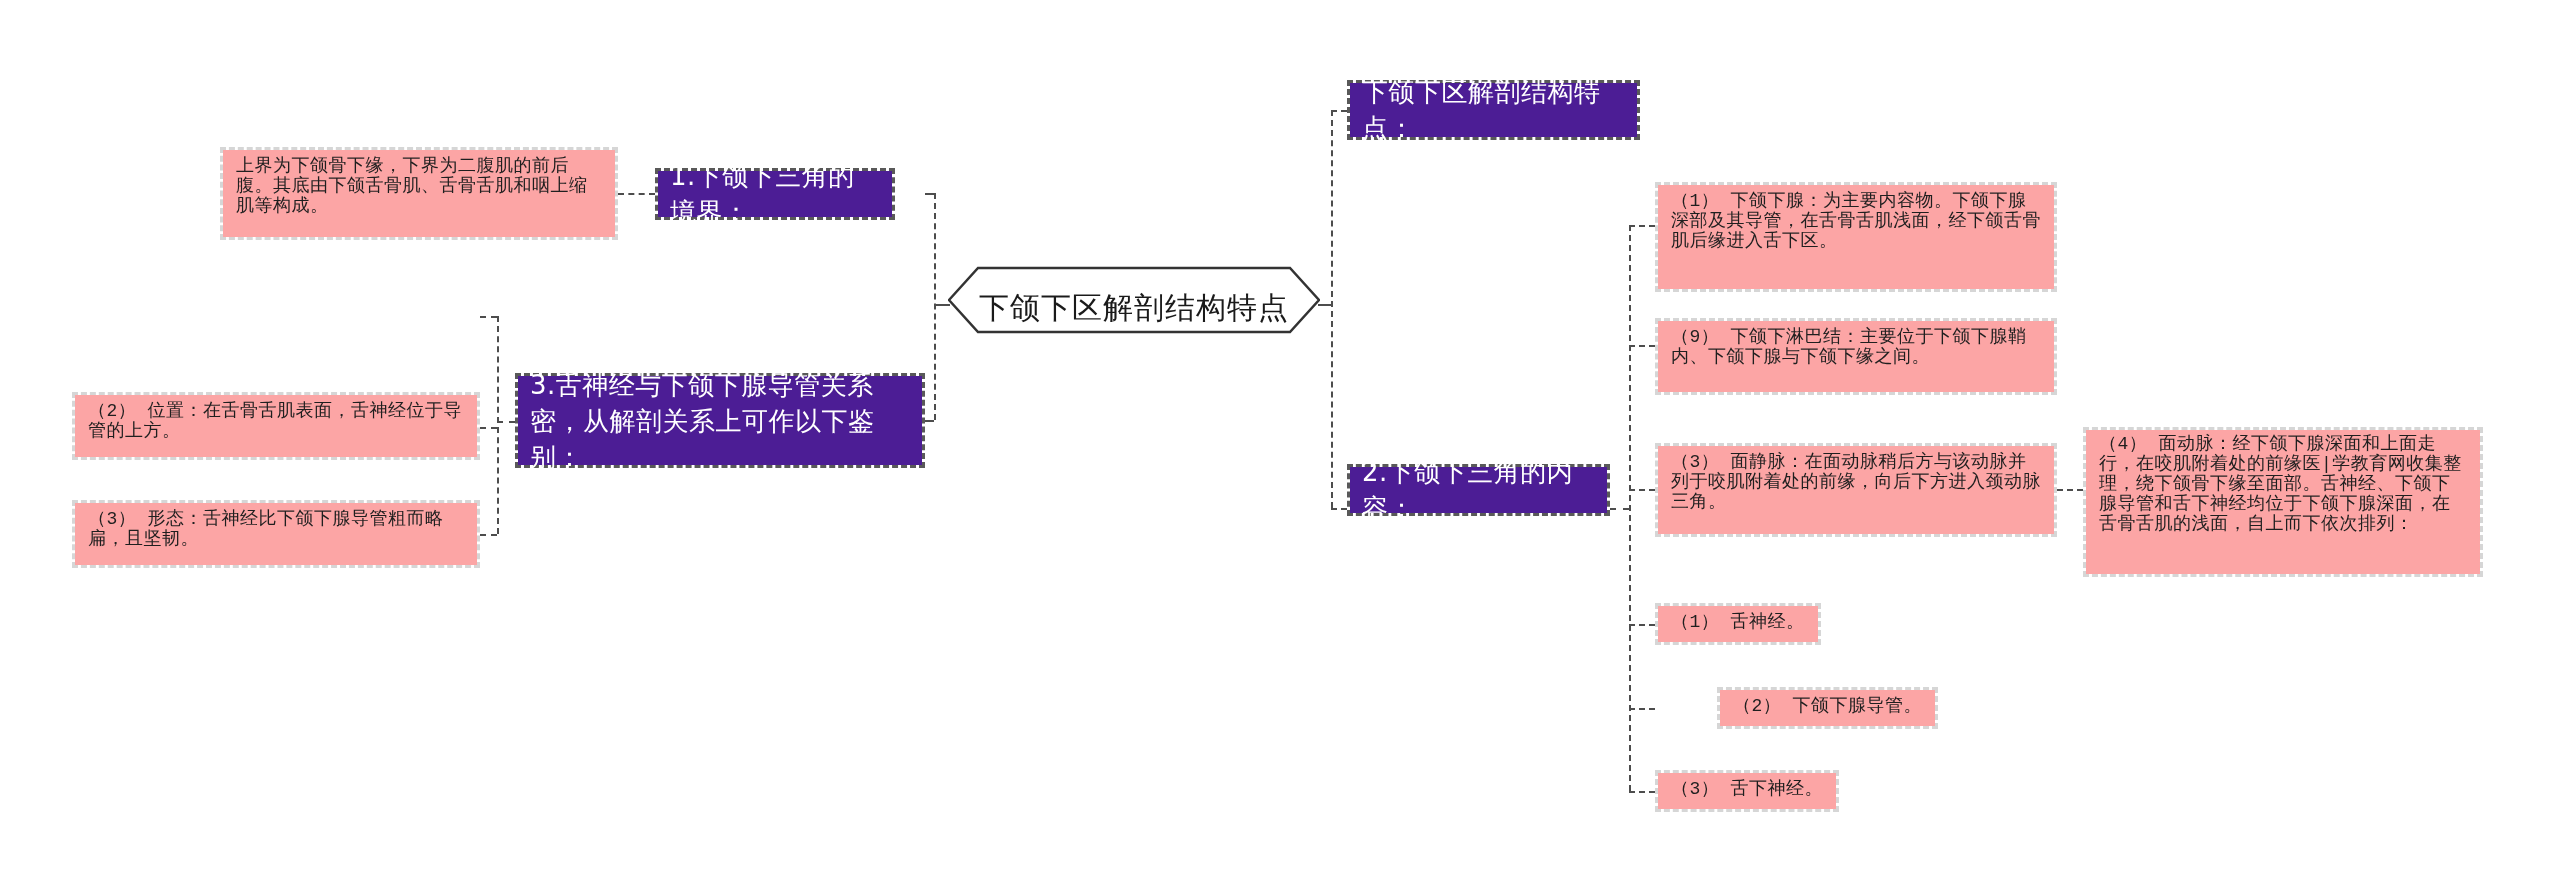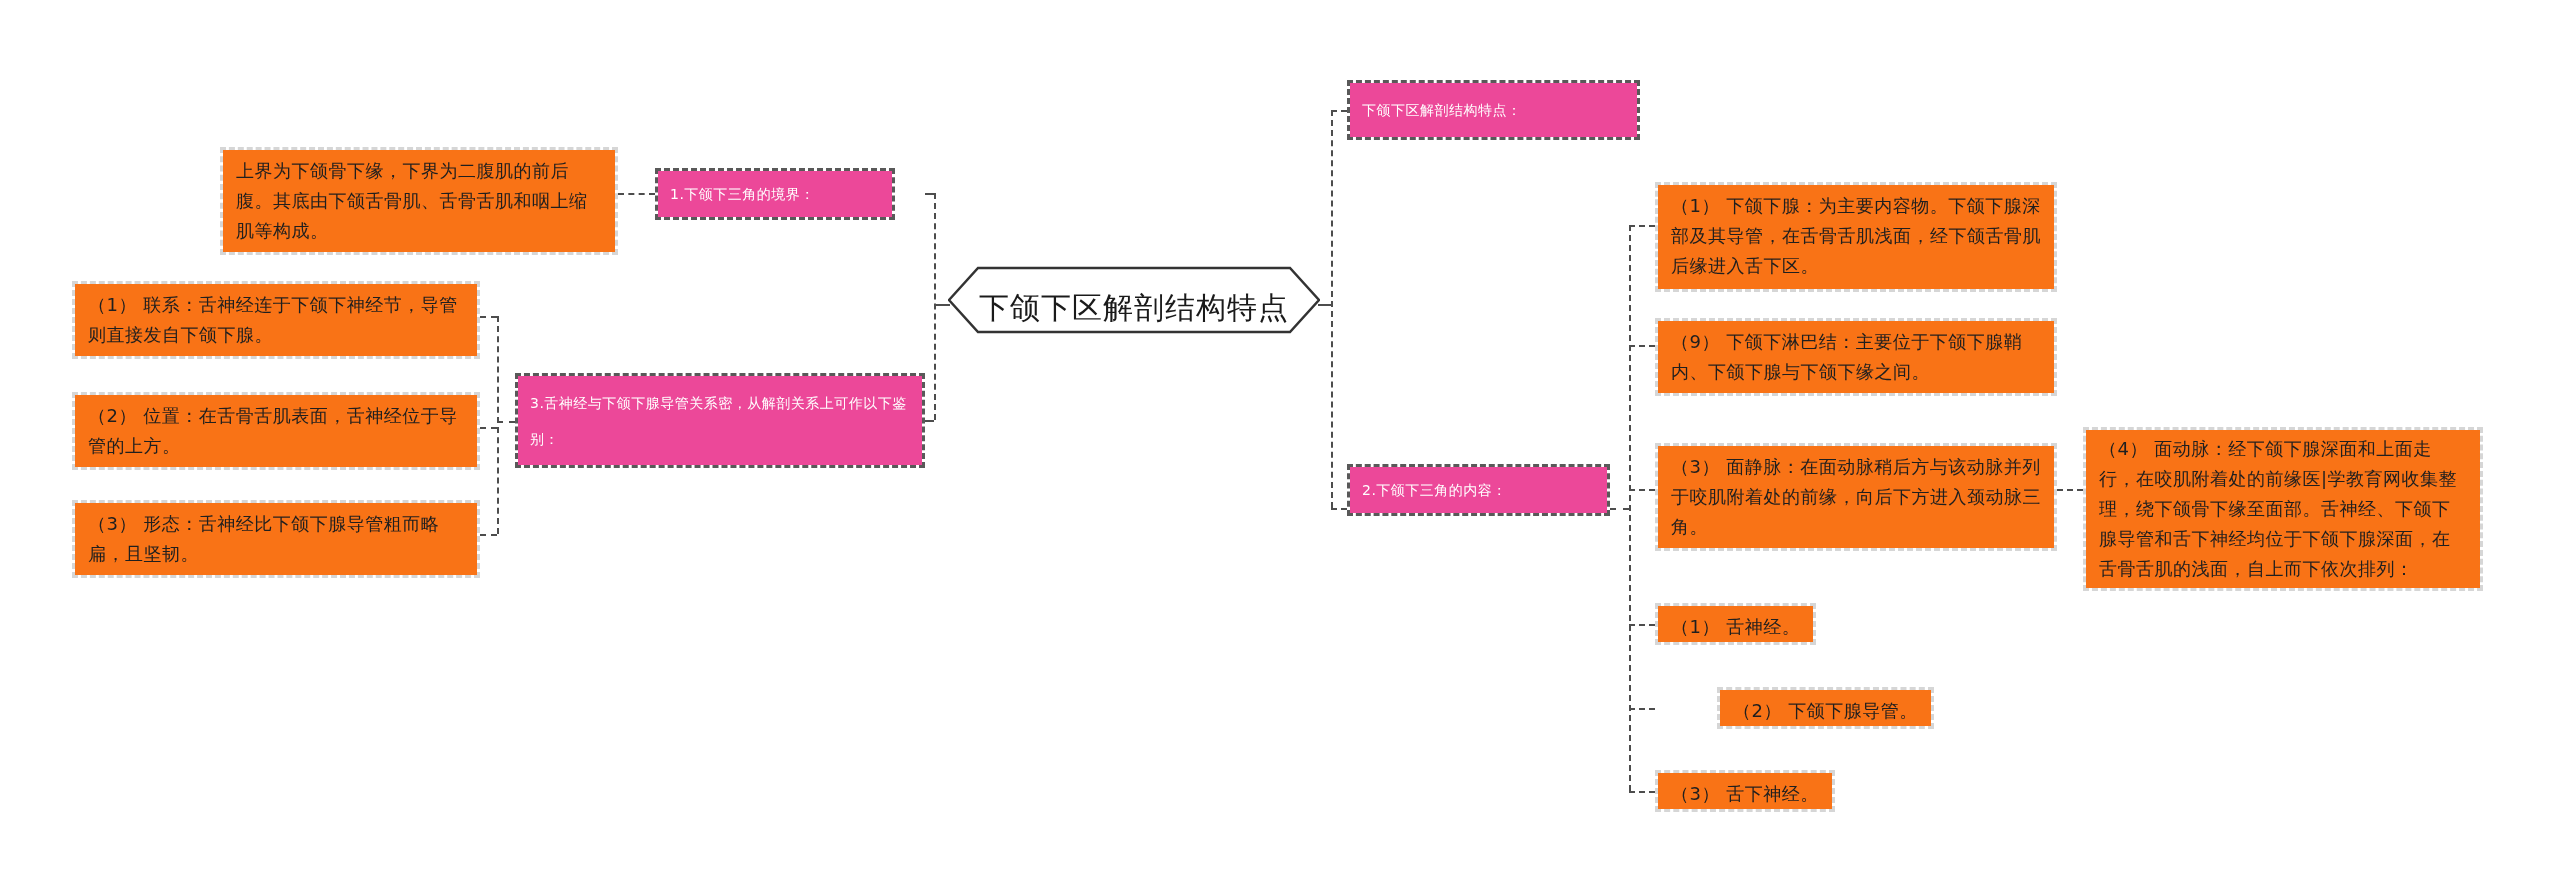--- a/index.html
+++ b/index.html
@@ -10,43 +10,44 @@
     font-family:"DejaVu Sans","Liberation Sans",sans-serif;
     overflow:hidden;
   }
   
   .hline{position:absolute;border-top:2px dashed #4d4d4d;height:0;}
   .hsolid{position:absolute;border-top:2.5px solid #4d4d4d;height:0;}
   .vline{position:absolute;border-left:2px dashed #4d4d4d;width:0;}
   
   .dark-node{
     position:absolute;
-    background:#ec4899;
+    background:#4c1d95;
     background-clip:padding-box;
     border:3px dashed #595959;
     color:#ffffff;
-    font-size:14px;
+    font-size:26px;
     line-height:36px;
     padding:2px 12px;
     box-sizing:border-box;
     display:flex;align-items:center;
     letter-spacing:0.5px;
   }
   
   .light-box{
     position:absolute;
-    background:#f97316;
+    background:#fca5a5;
     background-clip:padding-box;
     border:3px dashed #d6d6d6;
     color:#1f1f1f;
     font-size:18px;
-    line-height:30px;
+    line-height:20px;
     padding:6px 13px;
     box-sizing:border-box;
     letter-spacing:0.5px;
+    font-family:Liberation Mono, monospace;
   }
   .nowrap{white-space:nowrap;}
   
   .hex-wrap{position:absolute;left:948px;top:266px;width:372px;height:84px;}
   .hex-wrap svg{position:absolute;left:0;top:0;}
   .hex-label{
     position:absolute;left:0;top:0;width:100%;height:100%;
     display:flex;align-items:center;justify-content:center;
     font-size:30px;color:#1a1a1a;letter-spacing:1px;
   }
@@ -85,21 +86,20 @@
     <svg width="372" height="68" viewBox="0 0 372 68">
       <polygon points="1,34 30,2 342,2 371,34 342,66 30,66" fill="#ffffff" stroke="#333333" stroke-width="2.5"></polygon>
     </svg>
     <div class="hex-label">下颌下区解剖结构特点</div>
   </div>
 
   <div class="dark-node" style="left:655px;top:168px;width:240px;height:52px">1.下颌下三角的境界：</div>
   <div class="light-box" style="left:220px;top:147px;width:398px;min-height:93px">上界为下颌骨下缘，下界为二腹肌的前后腹。其底由下颌舌骨肌、舌骨舌肌和咽上缩肌等构成。</div>
 
   <div class="dark-node" style="left:515px;top:373px;width:410px;height:95px;line-height:36px">3.舌神经与下颌下腺导管关系密，从解剖关系上可作以下鉴别：</div>
-  <div class="light-box" style="left:72px;top:281px;width:408px;min-height:71px">（1） 联系：舌神经连于下颌下神经节，导管则直接发自下颌下腺。</div>
   <div class="light-box" style="left:72px;top:392px;width:408px;min-height:68px">（2） 位置：在舌骨舌肌表面，舌神经位于导管的上方。</div>
   <div class="light-box" style="left:72px;top:500px;width:408px;min-height:68px">（3） 形态：舌神经比下颌下腺导管粗而略扁，且坚韧。</div>
 
   <div class="dark-node" style="left:1347px;top:80px;width:293px;height:60px">下颌下区解剖结构特点：</div>
 
   <div class="dark-node" style="left:1347px;top:464px;width:263px;height:52px">2.下颌下三角的内容：</div>
 
   <div class="light-box" style="left:1655px;top:182px;width:402px;min-height:110px">（1） 下颌下腺：为主要内容物。下颌下腺深部及其导管，在舌骨舌肌浅面，经下颌舌骨肌后缘进入舌下区。</div>
   <div class="light-box" style="left:1655px;top:318px;width:402px;min-height:77px">（9） 下颌下淋巴结：主要位于下颌下腺鞘内、下颌下腺与下颌下缘之间。</div>
   <div class="light-box" style="left:1655px;top:443px;width:402px;min-height:94px">（3） 面静脉：在面动脉稍后方与该动脉并列于咬肌附着处的前缘，向后下方进入颈动脉三角。</div>

